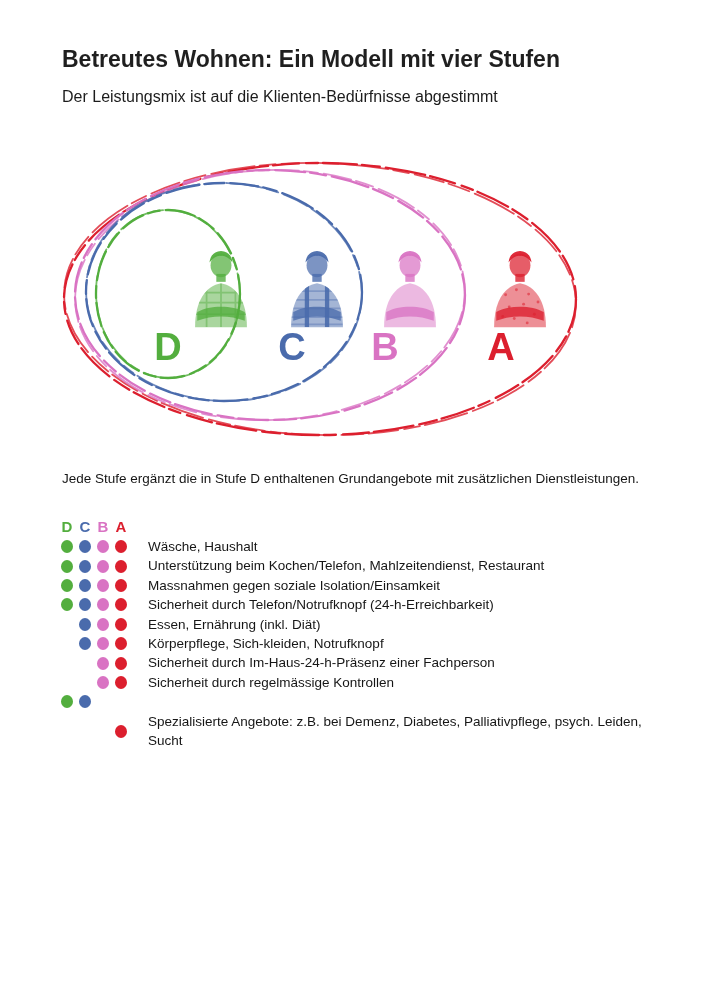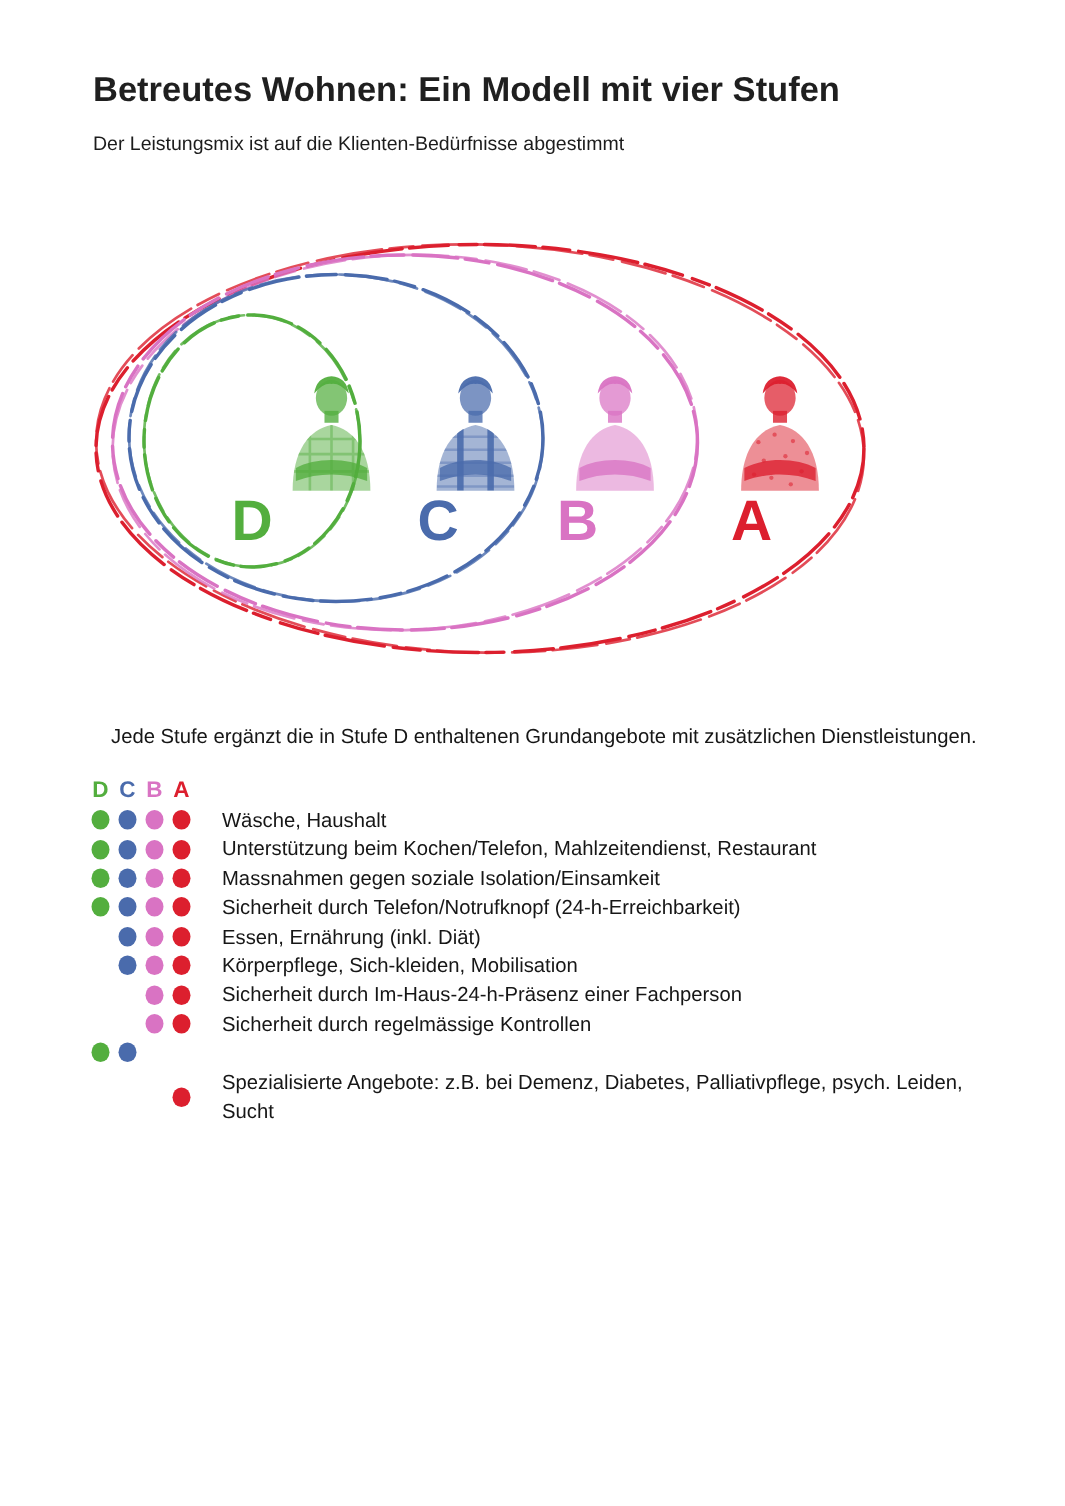--- a/index.html
+++ b/index.html
@@ -10,21 +10,21 @@
     overflow:hidden;
     font-family:"Liberation Sans", sans-serif;
     color:var(--text,#1c1c1c);
   }
   .page-title{
     position:absolute;left:62px;top:46px;margin:0;
     font-size:23px;font-weight:700;color:#1f1f1f;white-space:nowrap;
   }
   .page-subtitle{
     position:absolute;left:62px;top:88px;margin:0;
-    font-size:13px;color:#1c1c1c;white-space:nowrap;
+    font-size:16px;color:#1c1c1c;white-space:nowrap;
   }
   .diagram-svg{position:absolute;left:40px;top:153px;}
   .ring ellipse{fill:none;stroke-width:2.3;stroke-linecap:round;}
   .ring .sk2{opacity:.8;stroke-width:1.8;}
   .ring-d ellipse{stroke:var(--level-d);}
   .ring-c ellipse{stroke:var(--level-c);}
   .ring-b ellipse{stroke:var(--level-b);}
   .ring-a ellipse{stroke:var(--level-a);}
   .person-d{color:var(--level-d);}
   .person-c{color:var(--level-c);}
@@ -32,21 +32,21 @@
   .person-a{color:var(--level-a);}
   .lvl-letter{
     font-family:"Liberation Sans", sans-serif;
     font-size:38px;font-weight:700;text-anchor:middle;
   }
   .lvl-d{fill:var(--level-d);}
   .lvl-c{fill:var(--level-c);}
   .lvl-b{fill:var(--level-b);}
   .lvl-a{fill:var(--level-a);}
   .diagram-caption{
-    position:absolute;left:62px;top:471px;margin:12px;
+    position:absolute;left:62px;top:471px;margin:0;
     font-size:13.5px;color:#161616;white-space:nowrap;
   }
   .svc-table{position:absolute;left:58px;top:517px;width:600px;}
   .svc-header,.svc-row{
     display:grid;
     grid-template-columns:18px 18px 18px 18px auto;
     align-items:center;
   }
   .svc-header{height:20px;}
   .svc-header span{
@@ -235,21 +235,21 @@
     <span class="dot-cell"></span>
     <span class="dot-cell">
           <i class="dot" style="background: rgb(74, 107, 172);"></i>
         </span>
     <span class="dot-cell">
           <i class="dot" style="background: rgb(217, 115, 195);"></i>
         </span>
     <span class="dot-cell">
           <i class="dot" style="background: rgb(220, 31, 46);"></i>
         </span>
-    <span class="svc-label">Körperpflege, Sich-kleiden, Mobilisation</span>
+    <span class="svc-label">Körperpflege, Sich-kleiden, Notrufknopf</span>
   </div>
 
 
   <div class="svc-row">
     <span class="dot-cell"></span>
     <span class="dot-cell"></span>
     <span class="dot-cell">
           <i class="dot" style="background: rgb(217, 115, 195);"></i>
         </span>
     <span class="dot-cell">

